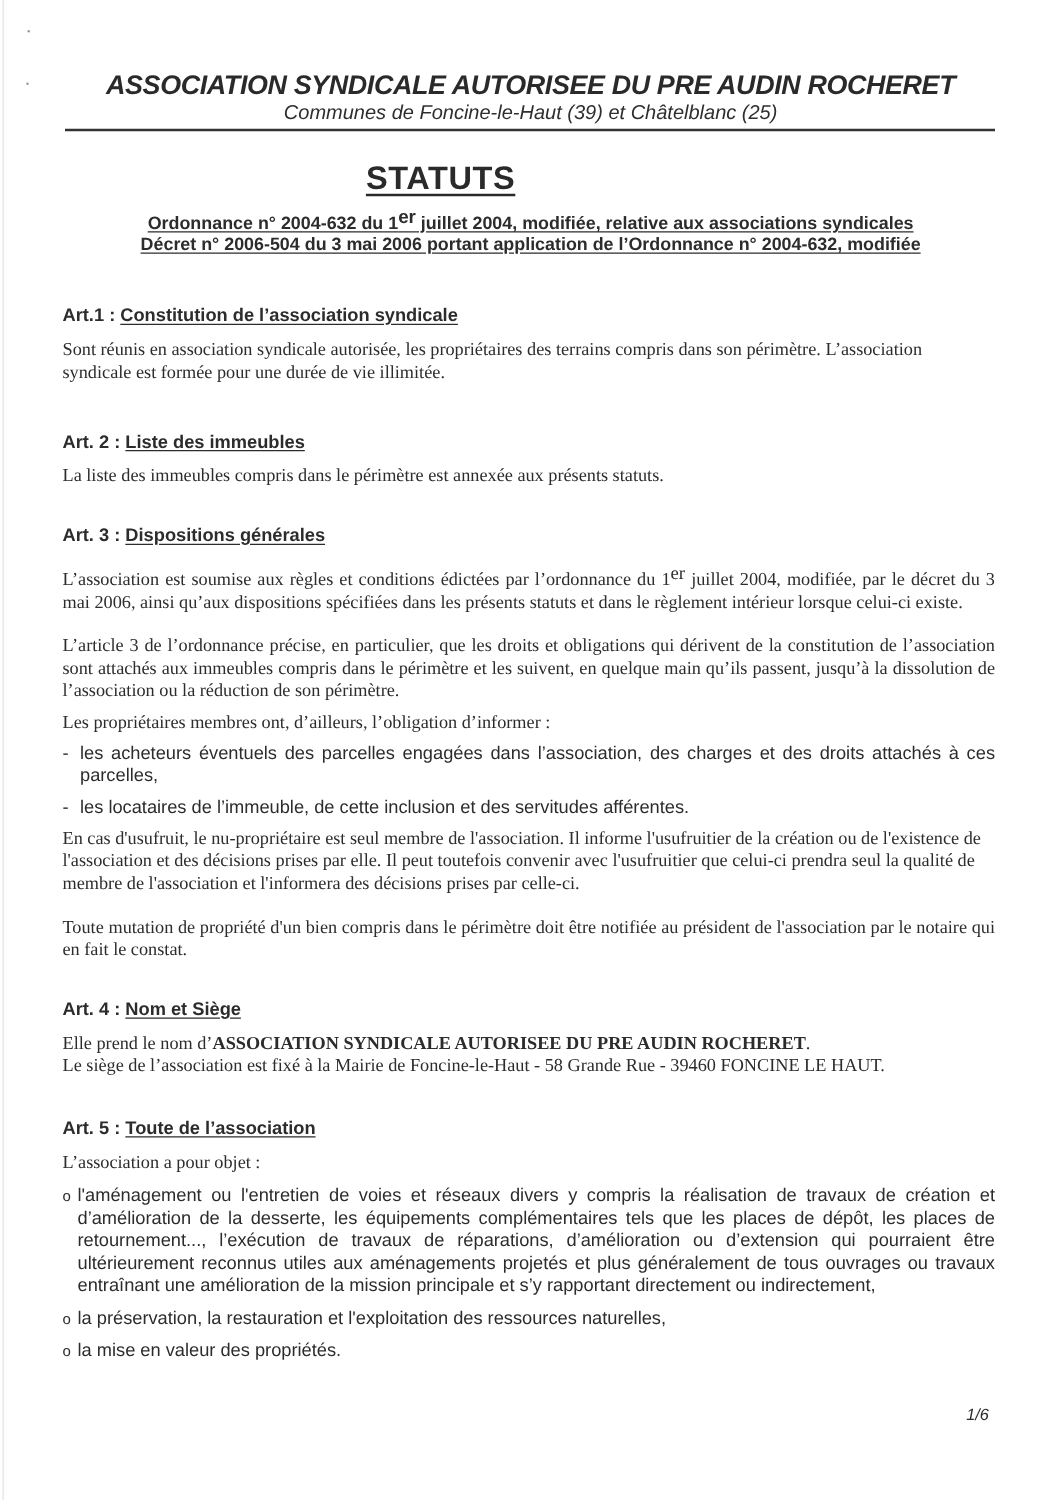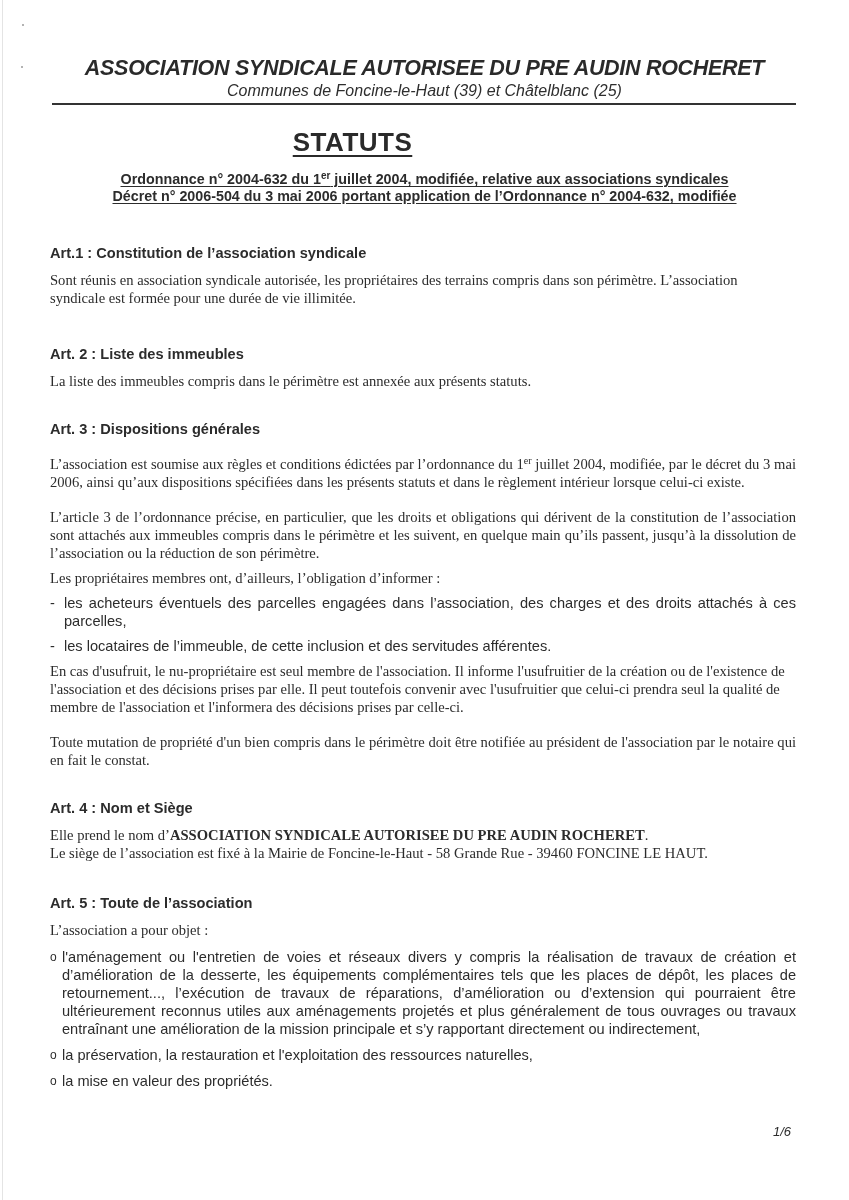--- a/index.html
+++ b/index.html
@@ -79,37 +79,38 @@
       left: 0;
       width: 849px;
       top: 171px;
       text-align: center;
       font-size: 14.3px;
       font-weight: bold;
       line-height: 17px;
       color: #2c2c2c;
     }
     .refs div { text-decoration: underline; text-underline-offset: 2px; }
-    sup { font-size: 10px; line-height: 0; vertical-align: 5px; }
+    sup { font-size: 15px; line-height: 0; vertical-align: 5px; }
 
     .content {
       position: absolute;
       left: 50px;
       top: 244px;
       width: 746px;
       font-size: 14.6px;
       line-height: 18px;
       color: #2c2c2c;
     }
     .art-heading {
       font-weight: bold;
       font-size: 14.6px;
       margin: 0 0 9px 0;
     }
     .art-heading .art-title {
+      text-decoration: underline;
       text-underline-offset: 2px;
     }
     .para {
       margin: 0 0 7px 0;
       font-family: Liberation Serif, serif;
     }
     .justify { text-align: justify; margin-top: 17px; }
     .article { margin-bottom: 30px; }
     .dash-item {
       position: relative;

